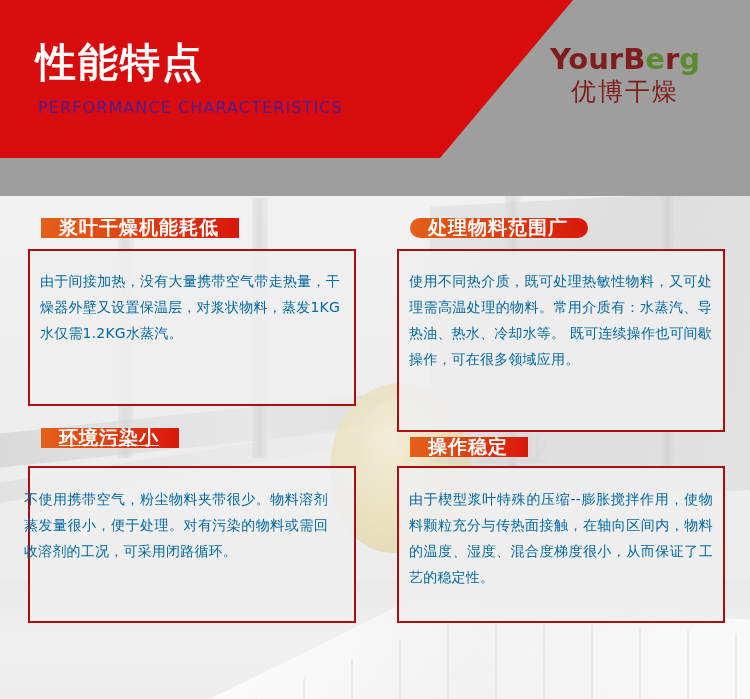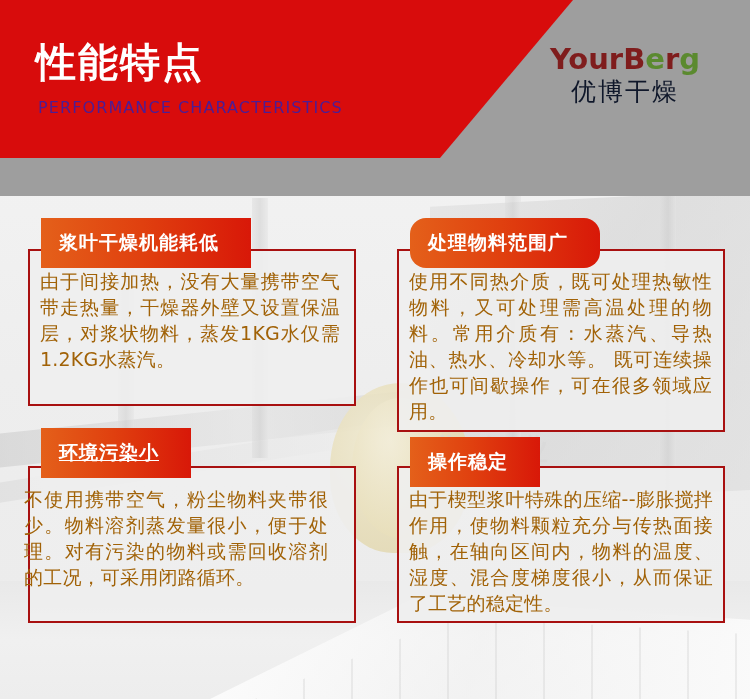--- a/index.html
+++ b/index.html
@@ -130,50 +130,50 @@
     font-size:29px;
     font-weight:700;
     letter-spacing:0px;
     line-height:1.05;
     white-space:nowrap;
   }
   .logo-mark .nv { color:#7f1d1d; }
   .logo-mark .gr { color:#5b8a2f; }
   .logo-cn {
     margin-top:4px;
-    color:#0f172a;
+    color:#7f1d1d;
     font-size:25px;
     letter-spacing:2px;
     line-height:1.1;
     white-space:nowrap;
   }
 
   
   .card {
     position:absolute;
     border:2px solid #a81010;
     background:rgba(238,238,238,0.90);
   }
   .card-tab {
     position:absolute;
-    height:50px;
+    height:20px;
     background:linear-gradient(90deg,#e4601a 0%,#e0400f 48%,#d81808 100%);
     display:flex; align-items:center;
-    padding:0 32px 0 18px;
+    padding:0 20px 0 18px;
     color:#ffffff;
     font-size:19px;
     font-weight:700;
     letter-spacing:1px;
     white-space:nowrap;
     z-index:3;
   }
   .card-body {
     position:absolute;
-    color:#a16207;
-    font-size:19px;
+    color:#0369a1;
+    font-size:14px;
     line-height:26px;
     letter-spacing:0.2px;
     text-align:justify;
   }
 
   
   #card1      { left:28px;  top:249px; width:328px; height:157px; }
   #tab1       { left:41px;  top:218px; }
   #body1      { left:40px;  top:268px; width:300px; }
   

